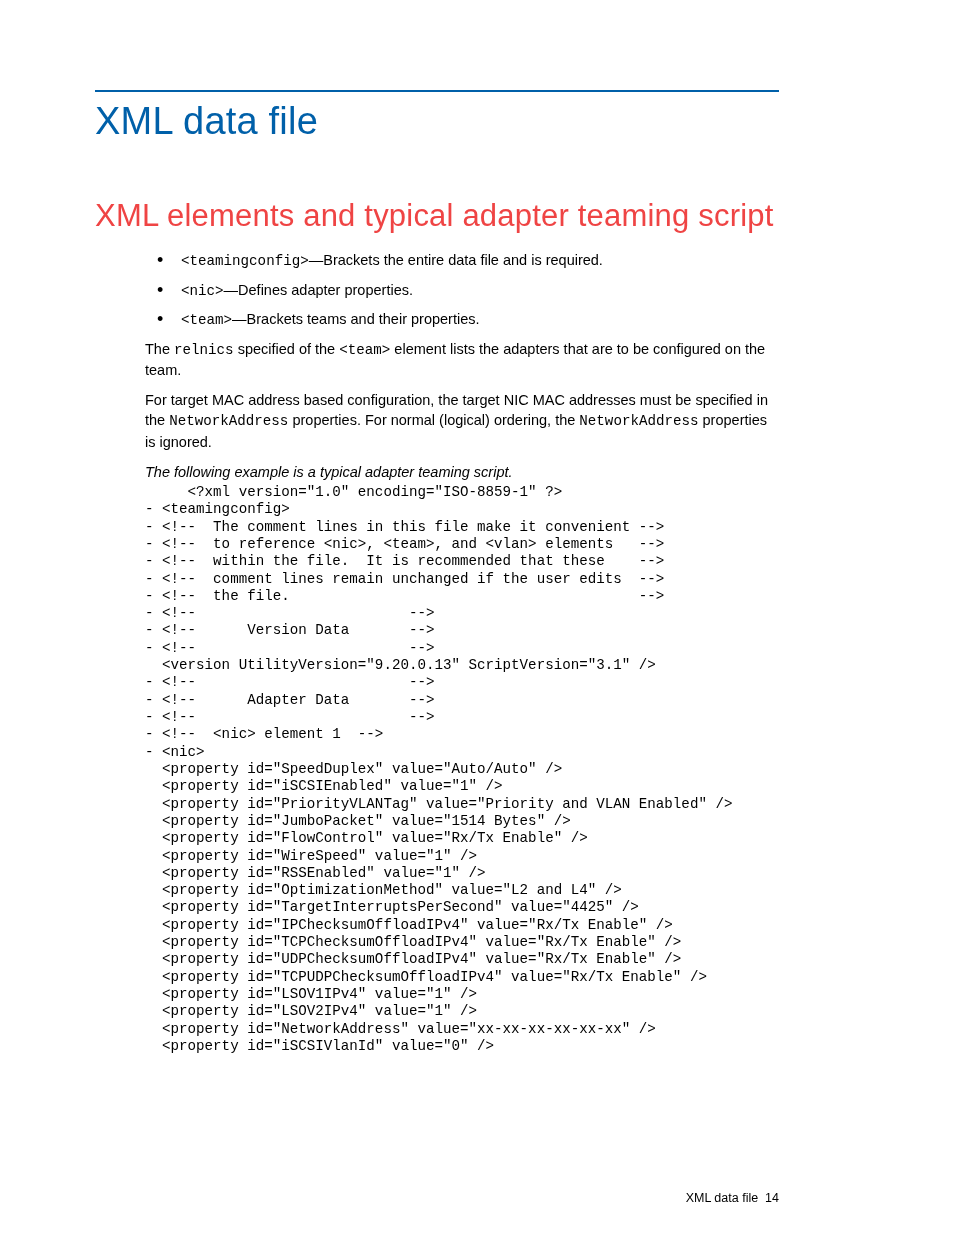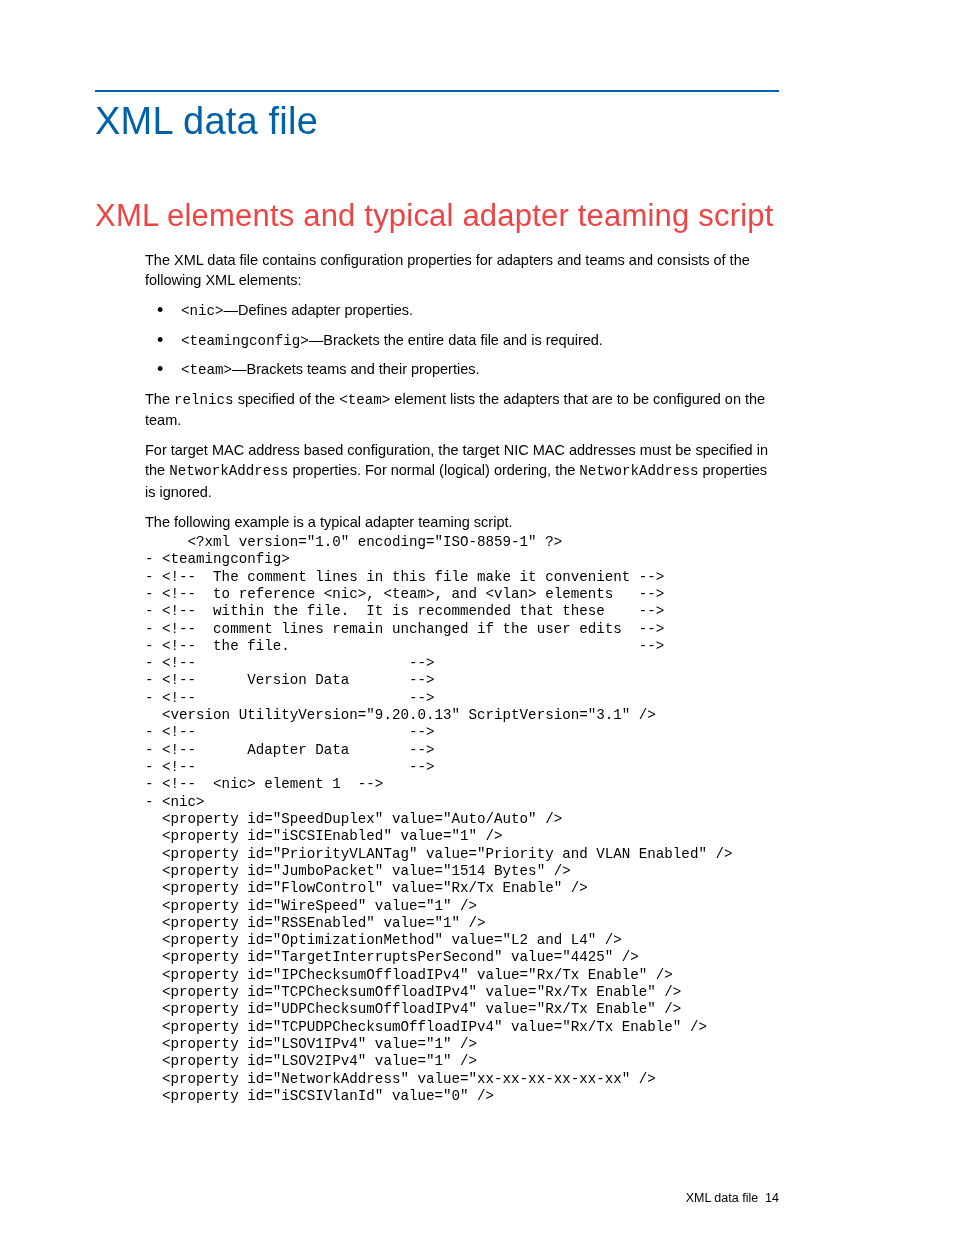--- a/index.html
+++ b/index.html
@@ -85,43 +85,42 @@
 <div class="page">
 
   <div class="rule"></div>
 
   <h1 class="title">XML data file</h1>
 
   <h2 class="subtitle">XML elements and typical adapter teaming script</h2>
 
   <div class="body-indent">
 
-    <p>The XML data file contains configuration properties for adapters and teams and consists of the following XML elements:</p>
 
     <ul class="bullets">
       <li>
-        <code>&lt;nic&gt;</code><span>—Defines adapter properties.</span>
+        <code>&lt;teamingconfig&gt;</code><span>—Brackets the entire data file and is required.</span>
       </li>
       <li>
-        <code>&lt;teamingconfig&gt;</code><span>—Brackets the entire data file and is required.</span>
+        <code>&lt;nic&gt;</code><span>—Defines adapter properties.</span>
       </li>
       <li>
         <code>&lt;team&gt;</code><span>—Brackets teams and their properties.</span>
       </li>
     </ul>
 
     <p>
       <span>The </span><code>relnics</code><span> specified of the </span><code>&lt;team&gt;</code><span> element lists the adapters that are to be configured on the team.</span>
     </p>
 
     <p>
       <span>For target MAC address based configuration, the target NIC MAC addresses must be specified in the </span><code>NetworkAddress</code><span> properties. For normal (logical) ordering, the </span><code>NetworkAddress</code><span> properties is ignored.</span>
     </p>
 
-    <p style="margin-bottom:2px;">The following example is a typical adapter teaming script.</p>
+    <p style="margin-bottom:2px;font-style:italic;">The following example is a typical adapter teaming script.</p>
 
     <pre class="codeblock">     &lt;?xml version="1.0" encoding="ISO-8859-1" ?&gt;
 - &lt;teamingconfig&gt;
 - &lt;!--  The comment lines in this file make it convenient --&gt;
 - &lt;!--  to reference &lt;nic&gt;, &lt;team&gt;, and &lt;vlan&gt; elements   --&gt;
 - &lt;!--  within the file.  It is recommended that these    --&gt;
 - &lt;!--  comment lines remain unchanged if the user edits  --&gt;
 - &lt;!--  the file.                                         --&gt;
 - &lt;!--                         --&gt;
 - &lt;!--      Version Data       --&gt;

